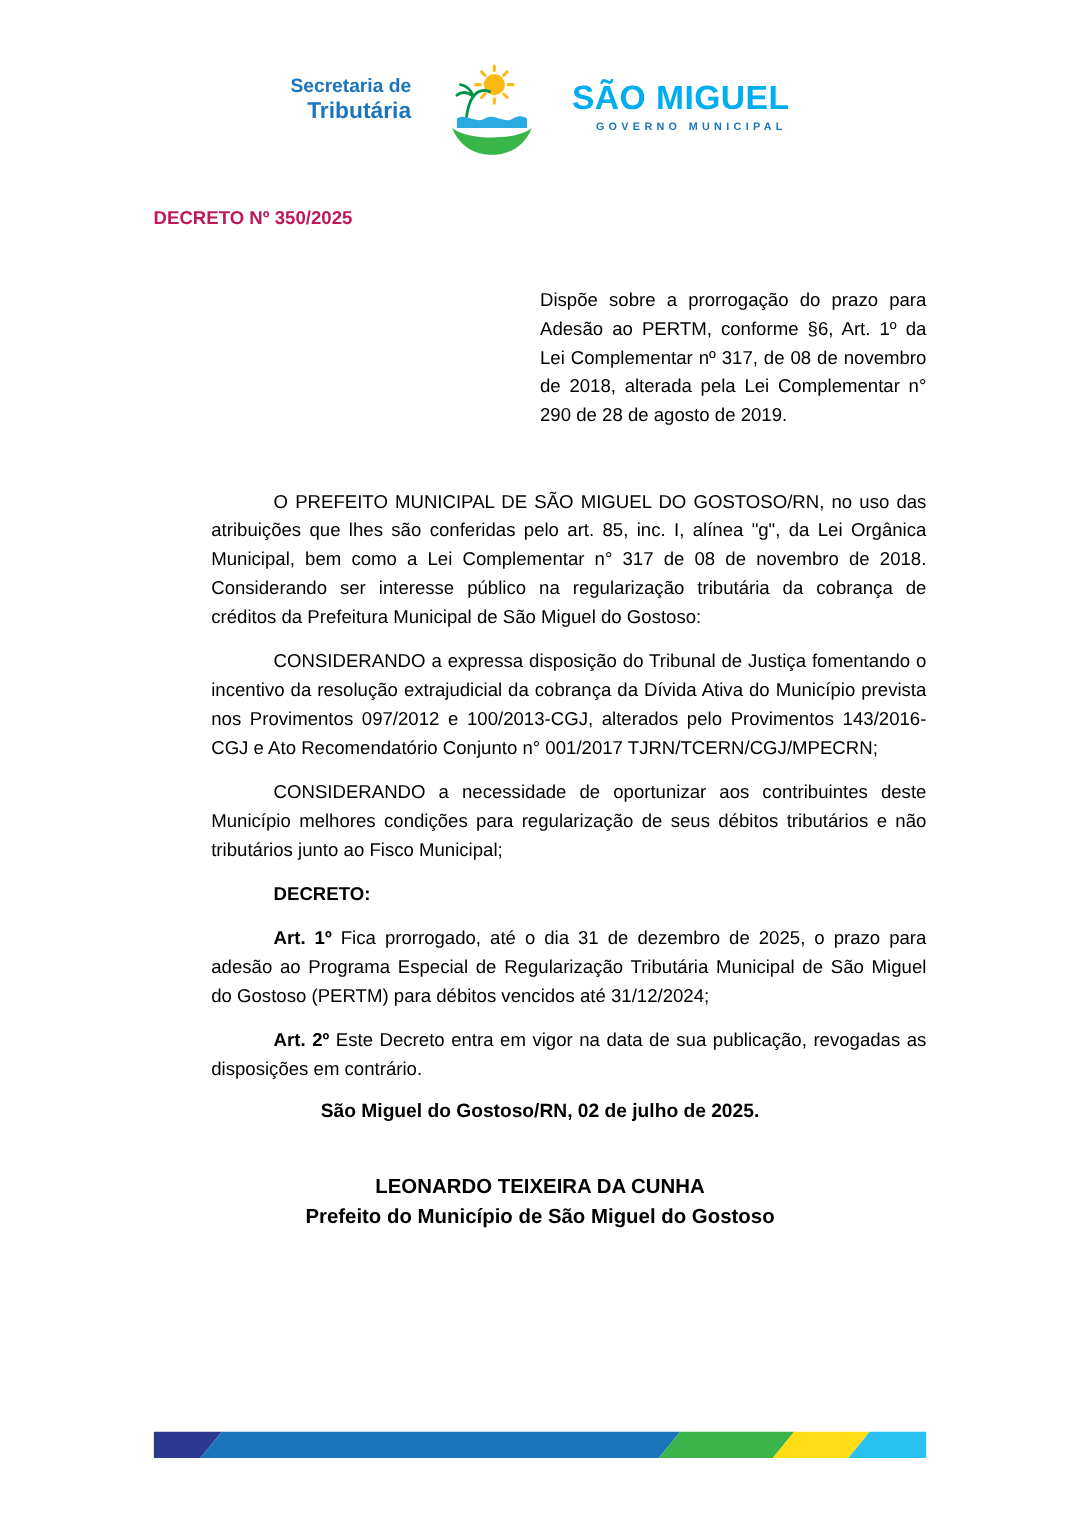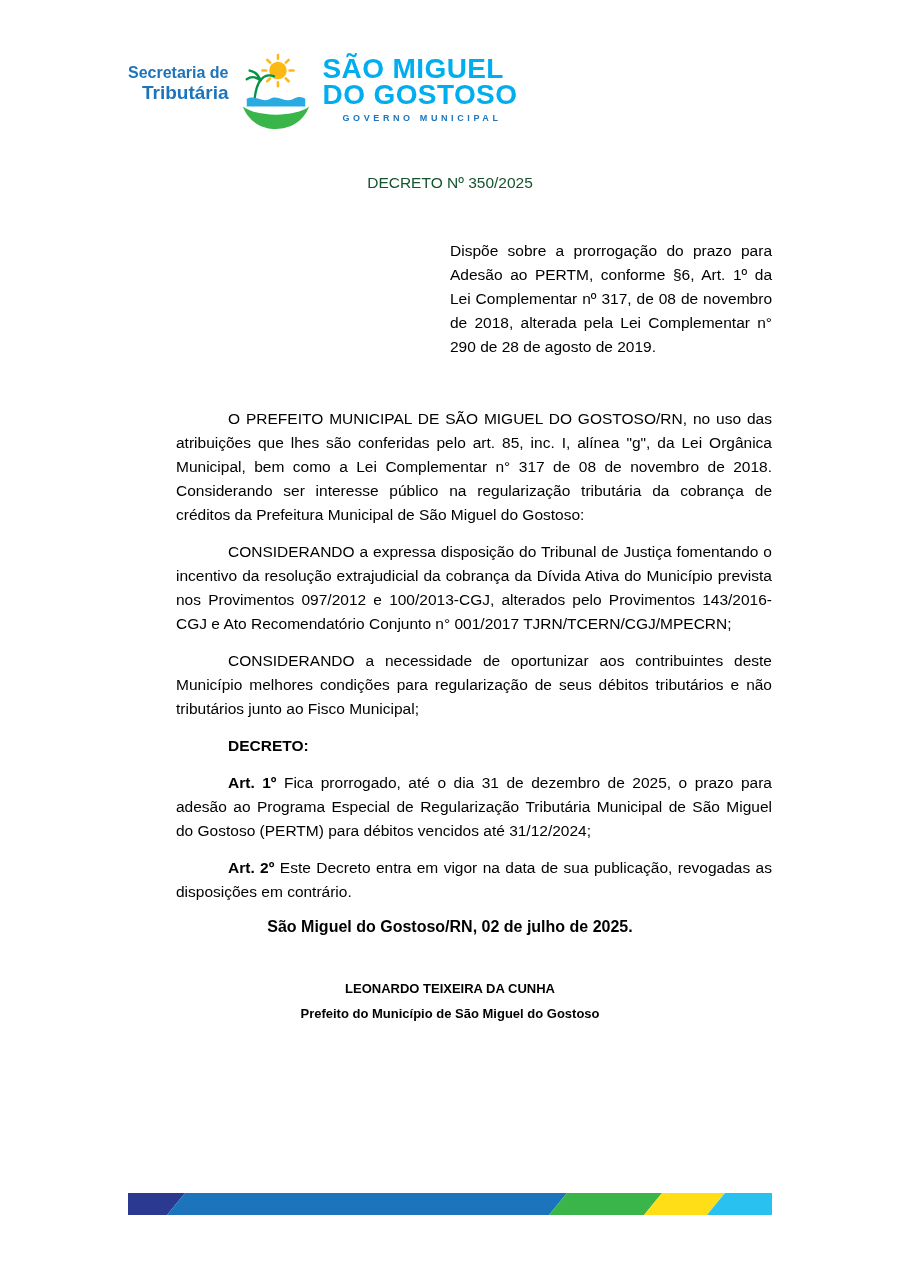--- a/index.html
+++ b/index.html
@@ -10,31 +10,31 @@
     height:1273px;
     margin:0 auto;
     background:#ffffff;
     font-family:"Liberation Sans", sans-serif;
     color:#1a1a1a;
     overflow:hidden;
   }
   .content { position:absolute; left:128px; top:0; width:644px; }
 
   
-  .header { display:flex; justify-content:flex-start; align-items:center; gap:8px; margin-top:50px; }
+  .header { display:flex; justify-content:center; align-items:center; gap:28px; margin-top:50px; }
   .secretaria { text-align:right; color:#1C75BC; line-height:1.15; padding-bottom:14px; }
   .secretaria .l1 { font-size:16px; font-weight:700; }
   .secretaria .l2 { font-size:19px; font-weight:700; }
   .logo { width:78px; height:82px; flex:0 0 auto; }
   .brand { line-height:0.95; padding-bottom:4px; }
   .brand .c1, .brand .c2 { font-size:28px; font-weight:800; color:#00AEEF; letter-spacing:0.4px; }
   .brand .gov { font-size:9px; font-weight:700; color:#1C75BC; letter-spacing:3.6px; margin-top:5px;margin-left:20px; }
 
   
-  .title { text-align:center; font-size:15.5px; font-weight:400; margin-top:42px; color:#14532d; }
+  .title { text-align:left; font-size:15.5px; font-weight:700; margin-top:42px; color:#be185d; }
 
   
   .ementa {
     margin-top:47px;
     margin-left:322px;
     width:322px;
     text-align:justify;
     font-size:15.5px;
     line-height:24px;
     color:#000;
@@ -48,21 +48,21 @@
     line-height:24px;
     text-indent:52px;
     margin-bottom:13px;
     color:#000;
     margin-left:48px;
   }
   .para b { font-weight:700; }
 
   .date-line { text-align:center; font-weight:700; font-size:16px; margin-top:14px; color:#000; }
 
-  .signature { text-align:center; font-weight:700; font-size:13px; margin-top:40px; line-height:25px; color:#000; }
+  .signature { text-align:center; font-weight:700; font-size:17px; margin-top:40px; line-height:25px; color:#000; }
 
   
   .stripe { position:absolute; left:128px; bottom:58px; width:644px; height:22px; display:block; }
 </style>
 </head>
 <body>
 
 <div class="page">
   <div class="content">
 
@@ -91,21 +91,20 @@
           <path d="M24,31 C19,27 14,27 10,30"></path>
           <path d="M24,31 C22,25 18,22 13,21"></path>
           <path d="M24,31 C28,26 33,25 38,27"></path>
         </g>
         <path d="M10,50 C18,45 26,55 34,50 C42,45 50,55 58,50 C63,47 67,48 70,50 L70,58 L10,58 Z" fill="#29ABE2"></path>
         <path d="M6,58 C20,69 60,69 74,58 C68,74 54,81 40,81 C26,81 12,74 6,58 Z" fill="#39B54A"></path>
       </svg>
 
       <div class="brand">
         <div class="c1">SÃO MIGUEL</div>
-        <div class="c2">DO GOSTOSO</div>
         <div class="gov">GOVERNO MUNICIPAL</div>
       </div>
     </div>
 
     <div class="title">DECRETO Nº 350/2025</div>
 
     <p class="ementa">Dispõe sobre a prorrogação do prazo para Adesão ao PERTM, conforme §6, Art. 1º da Lei Complementar nº 317, de 08 de novembro de 2018, alterada pela Lei Complementar n° 290 de 28 de agosto de 2019.</p>
 
     <div class="body-text">
       <p class="para"><b></b><span>O PREFEITO MUNICIPAL DE SÃO MIGUEL DO GOSTOSO/RN, no uso das atribuições que lhes são conferidas pelo art. 85, inc. I, alínea "g", da Lei Orgânica Municipal, bem como a Lei Complementar n° 317 de 08 de novembro de 2018. Considerando ser interesse público na regularização tributária da cobrança de créditos da Prefeitura Municipal de São Miguel do Gostoso:</span></p>

